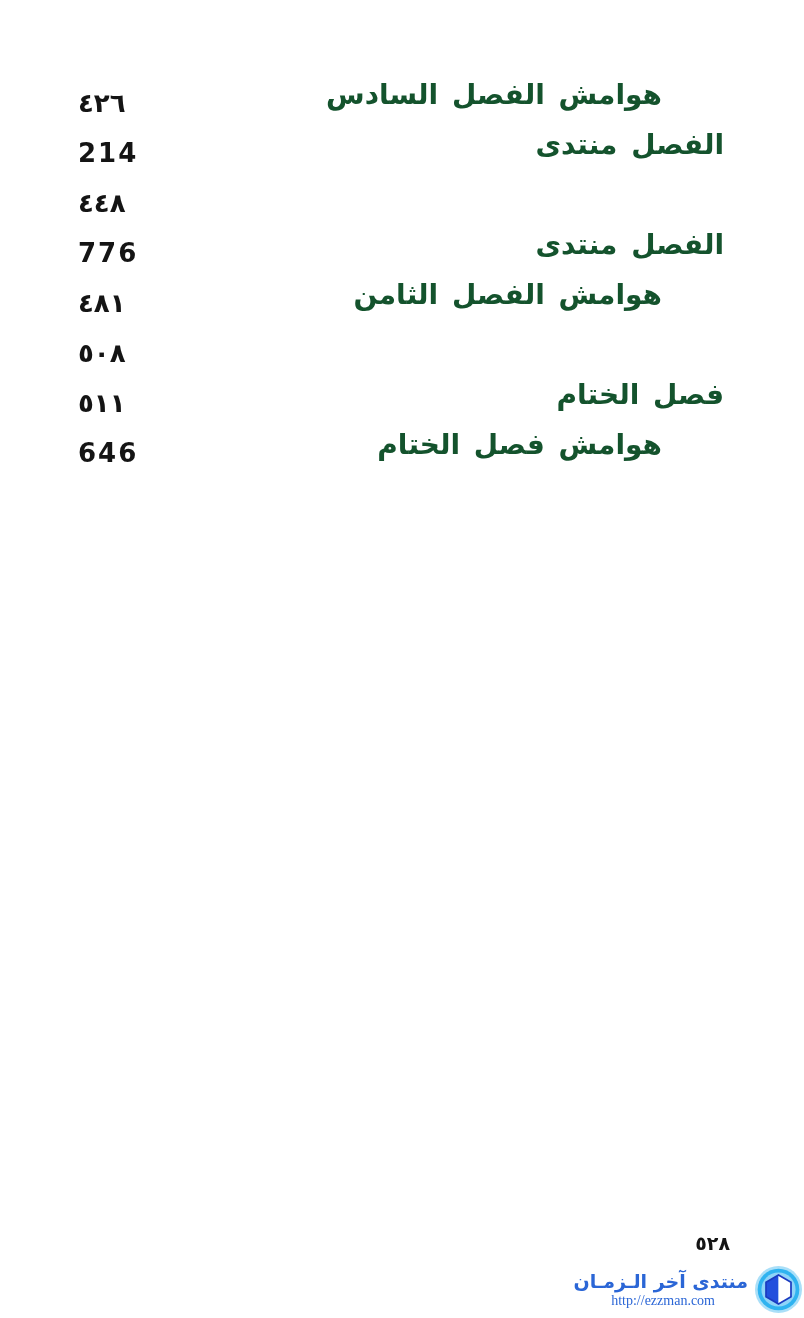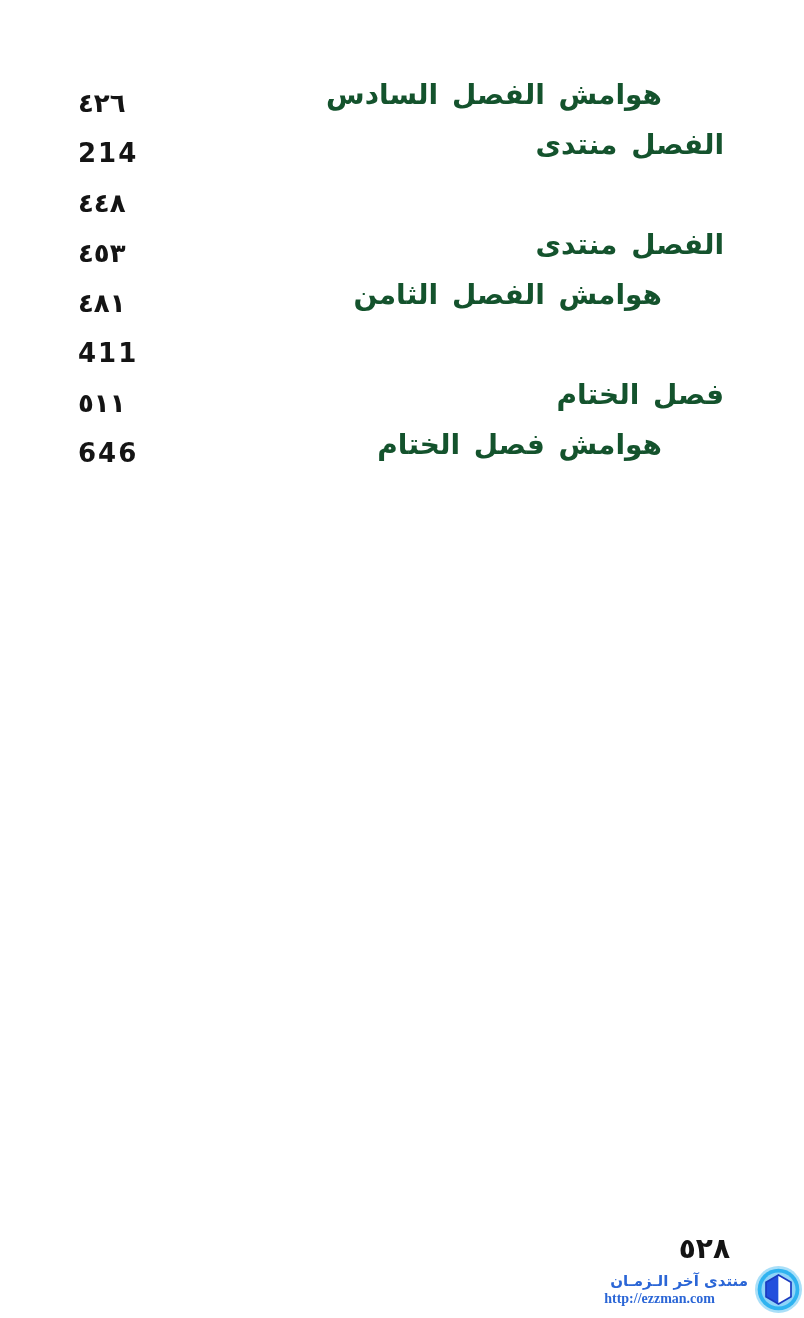--- a/index.html
+++ b/index.html
@@ -36,48 +36,48 @@
     word-spacing: 4px;
   }
   .toc-title.main { right: 80px; }
   .toc-title.sub  { right: 142px; }
 
   
   .page-number {
     position: absolute;
     top: 1232px;
     right: 74px;
-    font-size: 28px;
+    font-size: 19px;
     font-weight: bold;
     color: #141414;
     direction: ltr;
     letter-spacing: 2px;
   }
 
   
   .watermark {
     position: absolute;
     right: 2px;
     top: 1266px;
     display: flex;
     align-items: center;
     gap: 7px;
   }
   .wm-text { display: flex; flex-direction: column; align-items: flex-end; }
   .wm-name {
-    font-size: 15px;
+    font-size: 19px;
     font-weight: bold;
     color: var(--wm-color, #2b66d6);
     direction: rtl;
     white-space: nowrap;
   }
   .wm-url {
     font-family: "Liberation Serif", serif;
     font-size: 14px;
-    font-weight: bold;
+    font-weight: normal;
     color: var(--wm-color, #2b66d6);
     margin-right: 33px;
     margin-top: 1px;
     white-space: nowrap;
   }
   .wm-logo { width: 47px; height: 47px; display: block; }
 </style>
 </head>
 <body>
 
@@ -89,29 +89,29 @@
         <span class="toc-title sub">هوامش الفصل السادس</span>
       </div>
       <div class="toc-row">
         <span class="toc-num">214</span>
         <span class="toc-title main">الفصل منتدى</span>
       </div>
       <div class="toc-row">
         <span class="toc-num">٤٤٨</span>
       </div>
       <div class="toc-row">
-        <span class="toc-num">٤٥٣</span>
+        <span class="toc-num">776</span>
         <span class="toc-title main">الفصل منتدى</span>
       </div>
       <div class="toc-row">
         <span class="toc-num">٤٨١</span>
         <span class="toc-title sub">هوامش الفصل الثامن</span>
       </div>
       <div class="toc-row">
-        <span class="toc-num">411</span>
+        <span class="toc-num">٥٠٨</span>
       </div>
       <div class="toc-row">
         <span class="toc-num">٥١١</span>
         <span class="toc-title main">فصل الختام</span>
       </div>
       <div class="toc-row">
         <span class="toc-num">646</span>
         <span class="toc-title sub">هوامش فصل الختام</span>
       </div>
     </div>

